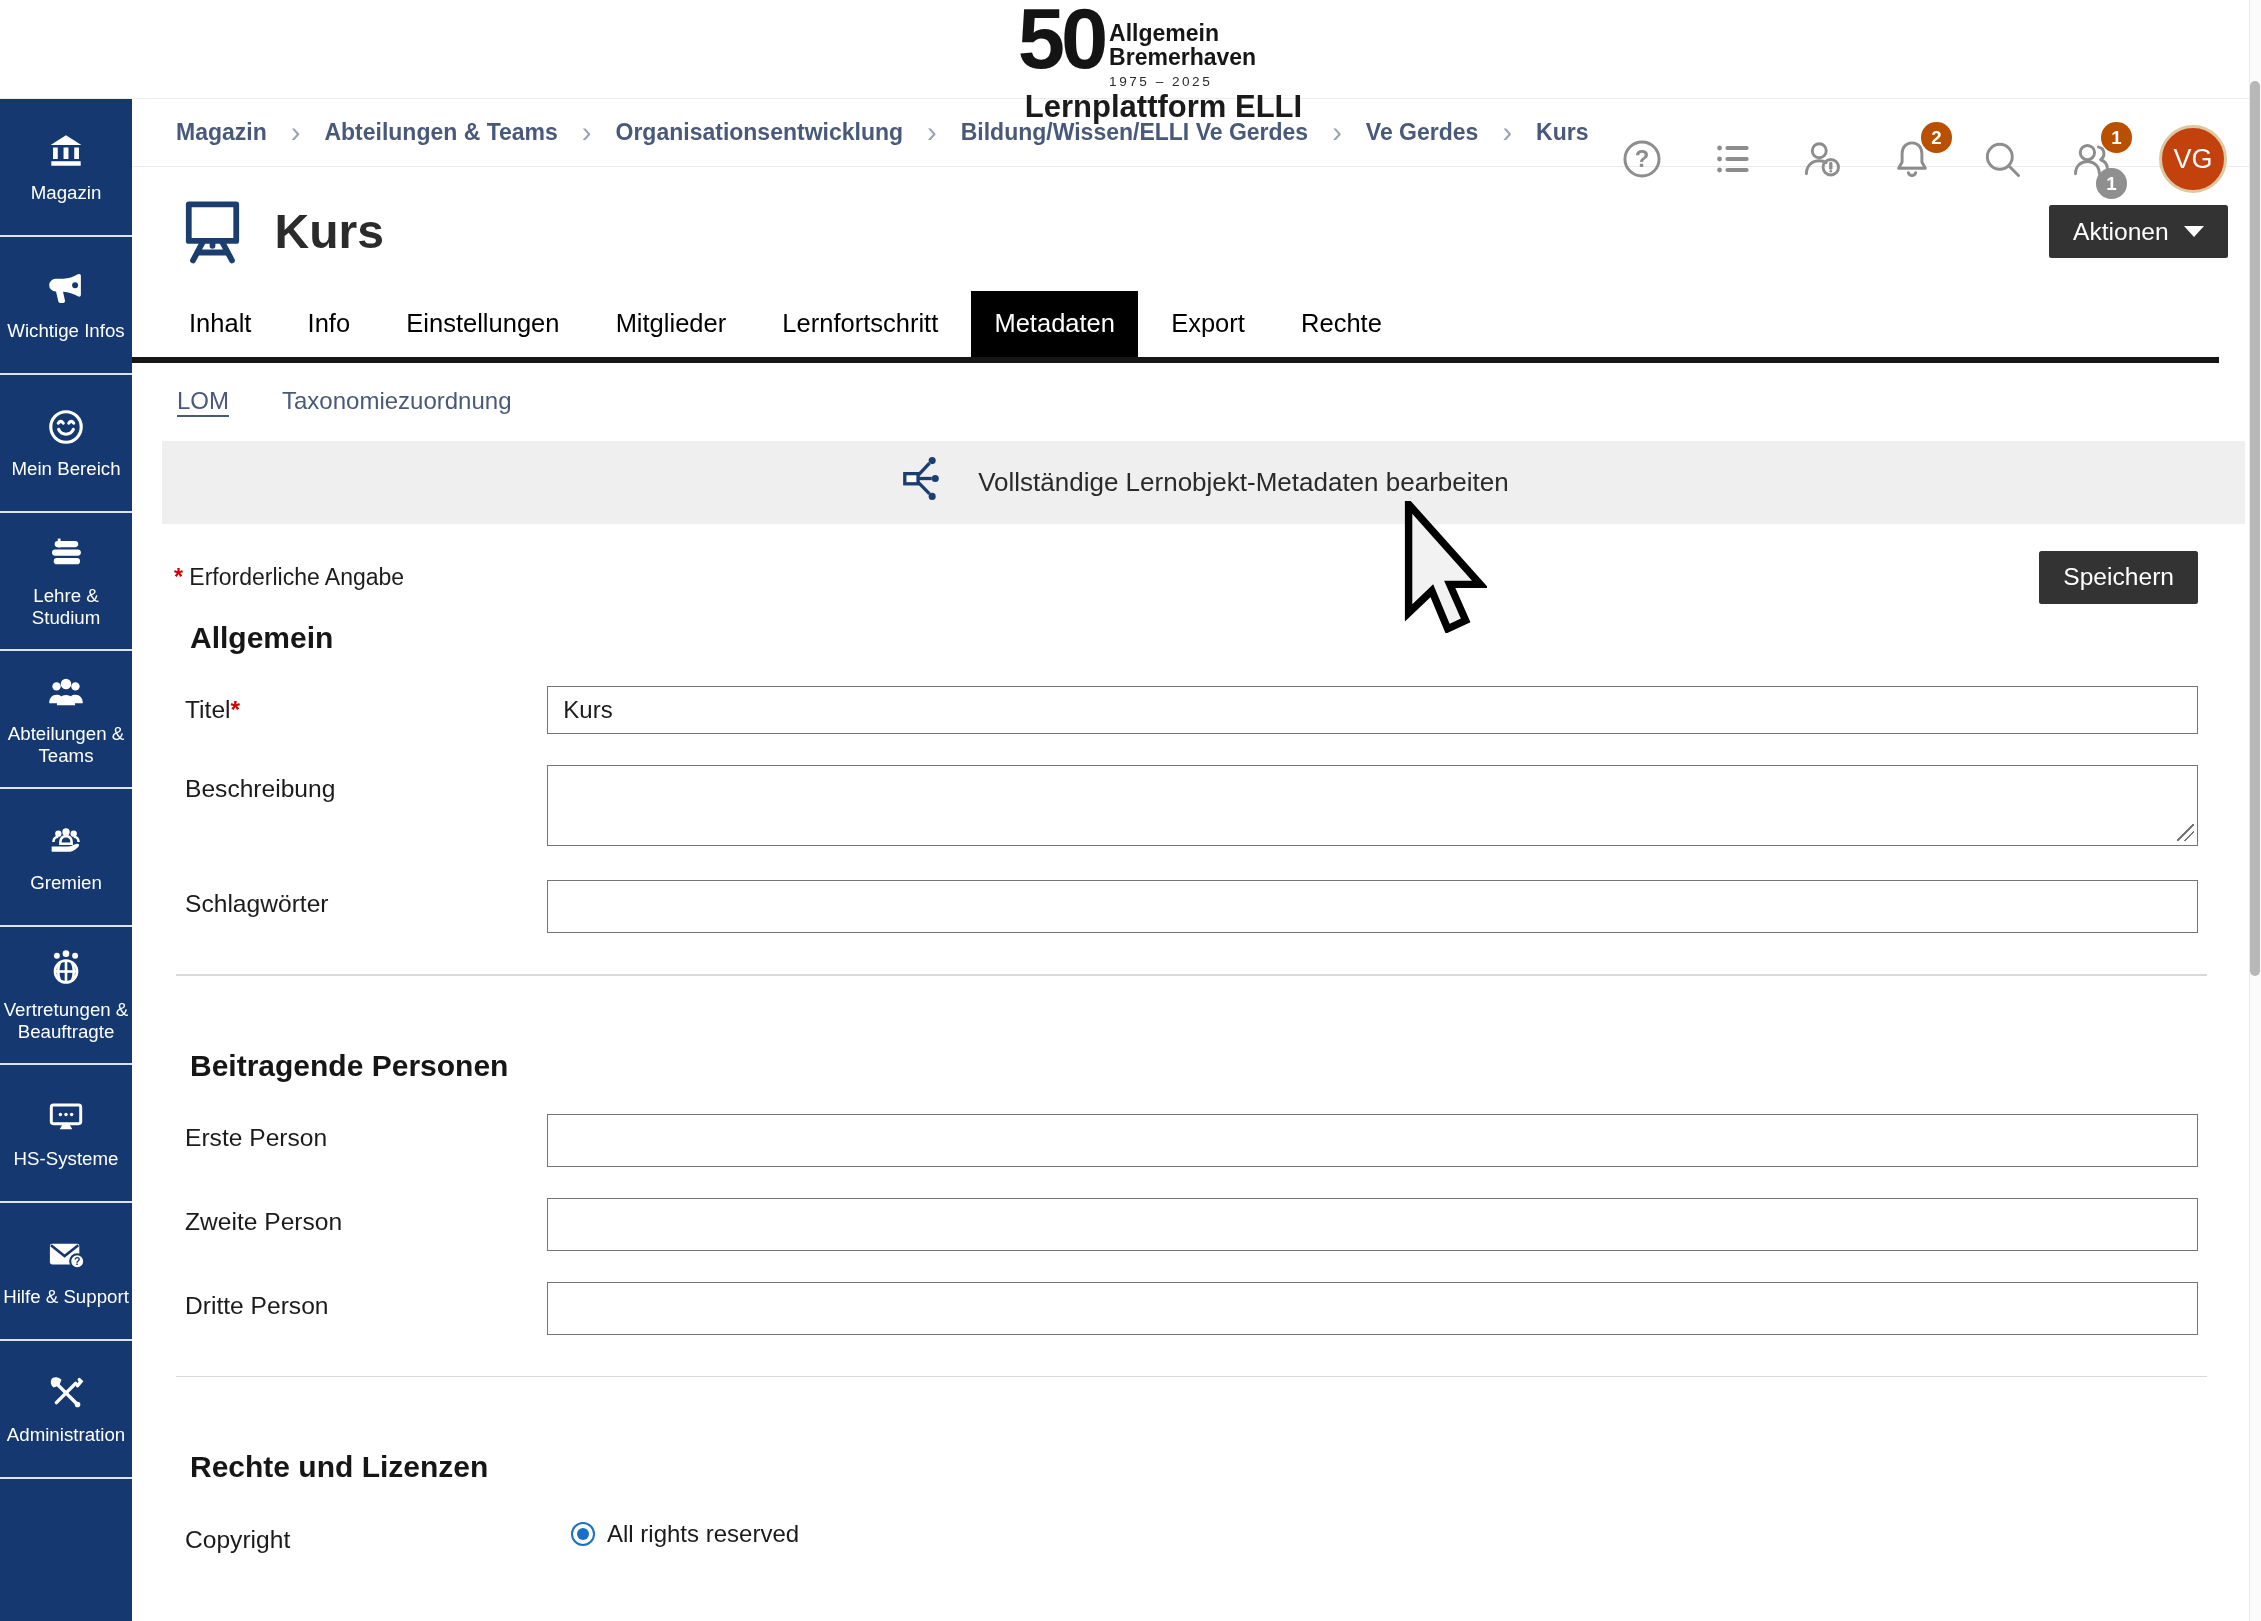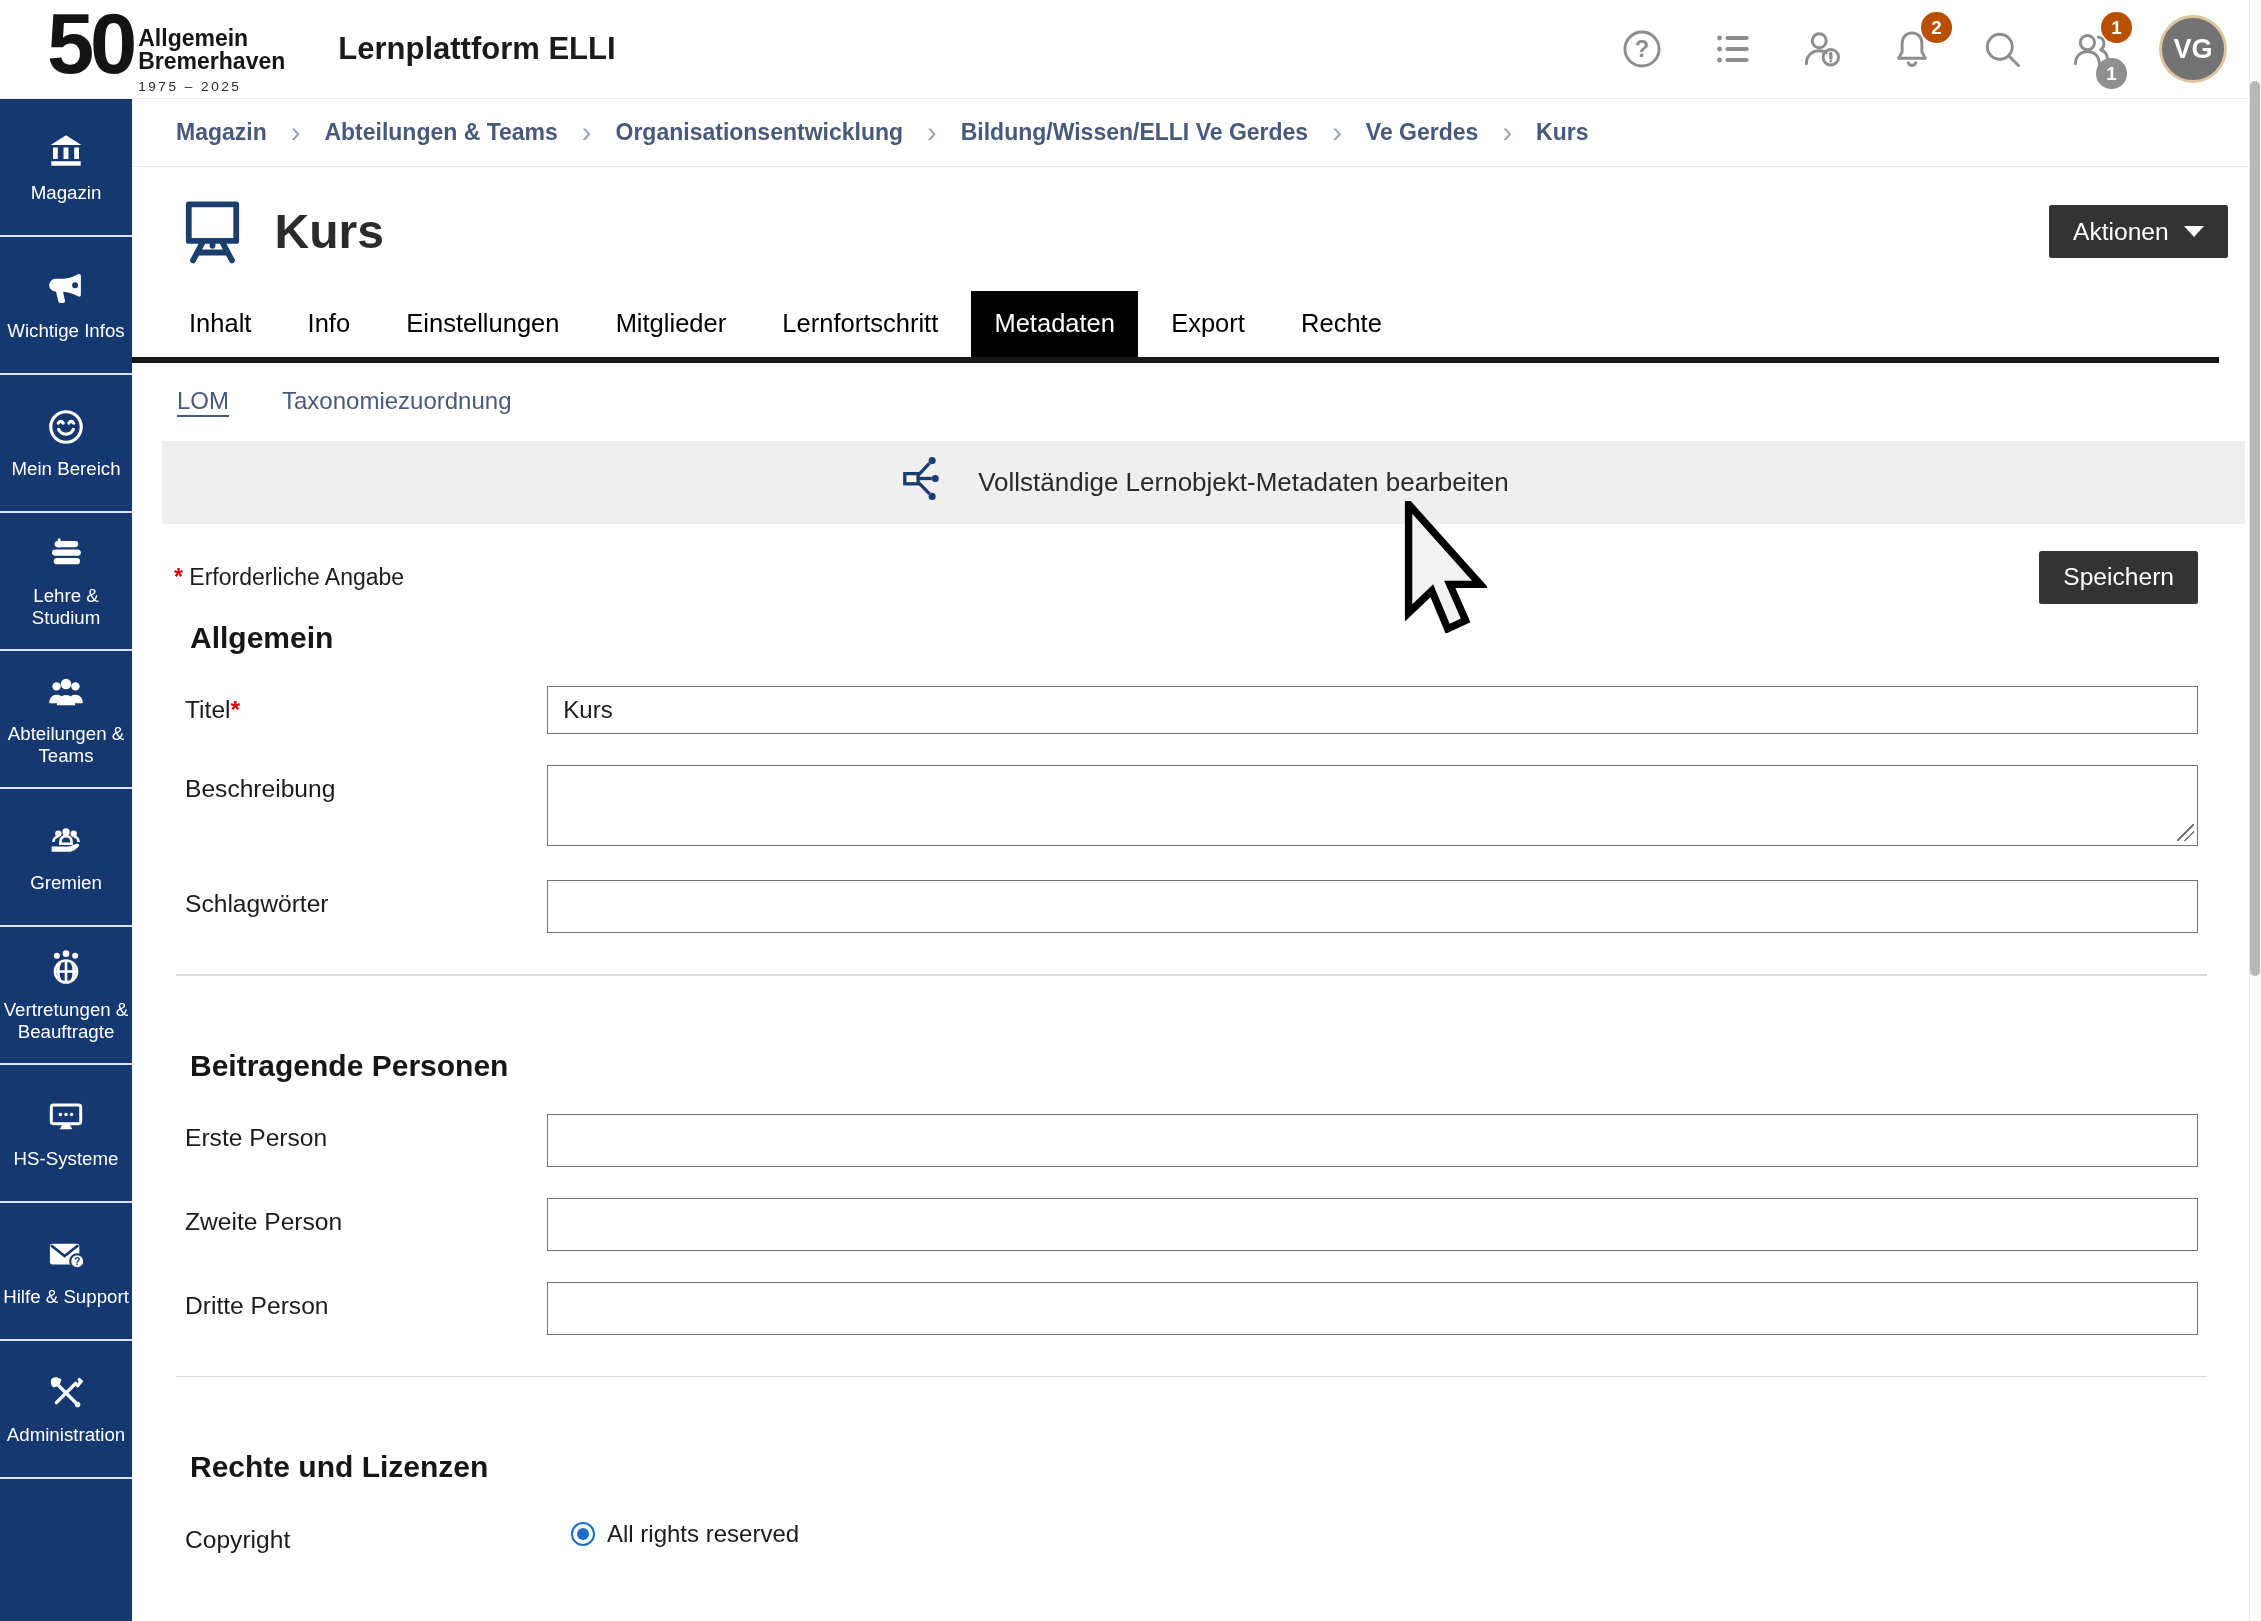--- a/index.html
+++ b/index.html
@@ -2,36 +2,36 @@
 <html style="font-size:13.6px"><head>
 <meta charset="utf-8">
 <style>
   * { margin:0; padding:0; box-sizing:border-box; }
   body { font-family:"Liberation Sans", sans-serif; background:#fff; }
   .root { position:relative; width:2261px; height:1621px; background:#fff; overflow:hidden; }
 
   
   .header { position:absolute; top:0; left:0; right:0; height:99px; background:#fff;
             border-bottom:1.7px solid #ececec; display:flex; align-items:center;
-            padding:0 34px 0 47px; z-index:5; }
+            padding:0 34px 0 47px; z-index:5;flex-direction:column; }
   .logo { display:flex; align-items:flex-start; cursor:pointer; }
   .logo-number { font-size:85px; font-weight:700; line-height:.92; letter-spacing:-4.2px; color:#141414; }
   .logo-text { margin-left:5.1px; margin-top:22px; }
   .logo-line { font-size:23px; font-weight:700; color:#161616; line-height:1.04; }
   .logo-years { font-size:13.6px; color:#2a2a2a; letter-spacing:2.5px; margin-top:4.2px; }
   .app-title { margin-left:53px; font-size:31px; font-weight:700; color:#1b1b1b; }
   .header-icons { margin-left:auto; display:flex; align-items:center; gap:44px; }
   .hicon { position:relative; width:46px; height:46px; display:flex; align-items:center; justify-content:center; cursor:pointer; }
   .hicon svg { width:44px; height:44px; stroke:#8d8d8d; fill:none; stroke-width:1.6; stroke-linecap:round; stroke-linejoin:round; }
   .badge { position:absolute; top:-13.6px; right:-17px; min-width:31px; height:31px; border-radius:15.3px;
            background:#b95000; color:#fff; font-size:18.7px; font-weight:700;
            display:flex; align-items:center; justify-content:center; padding:0 5.1px; }
   .badge.gray { background:#8f8f8f; top:auto; bottom:-17px; right:-12px; }
-  .avatar { width:68px; height:68px; border-radius:50%; background:#737373; border:3.4px solid #dcc9a2;
-            color:#fff; font-size:27px; display:flex; align-items:center; justify-content:center; cursor:pointer;font-weight:bold; }
+  .avatar { width:68px; height:68px; border-radius:50%; background:#c2410c; border:3.4px solid #dcc9a2;
+            color:#fff; font-size:27px; display:flex; align-items:center; justify-content:center; cursor:pointer; }
 
   
   .sidebar { position:absolute; top:99px; left:0; width:132px; bottom:0; background:#14386f;
              display:flex; flex-direction:column; z-index:4; }
   .side-item { height:138px; display:flex; flex-direction:column; align-items:center; justify-content:center;
                gap:7.6px; border-bottom:2.5px solid #dde4ee; padding:3.4px 2.5px; cursor:pointer; }
   .side-item svg { width:42px; height:42px; }
   .side-label { color:#fff; font-size:18.7px; text-align:center; line-height:1.18; }
 
   

